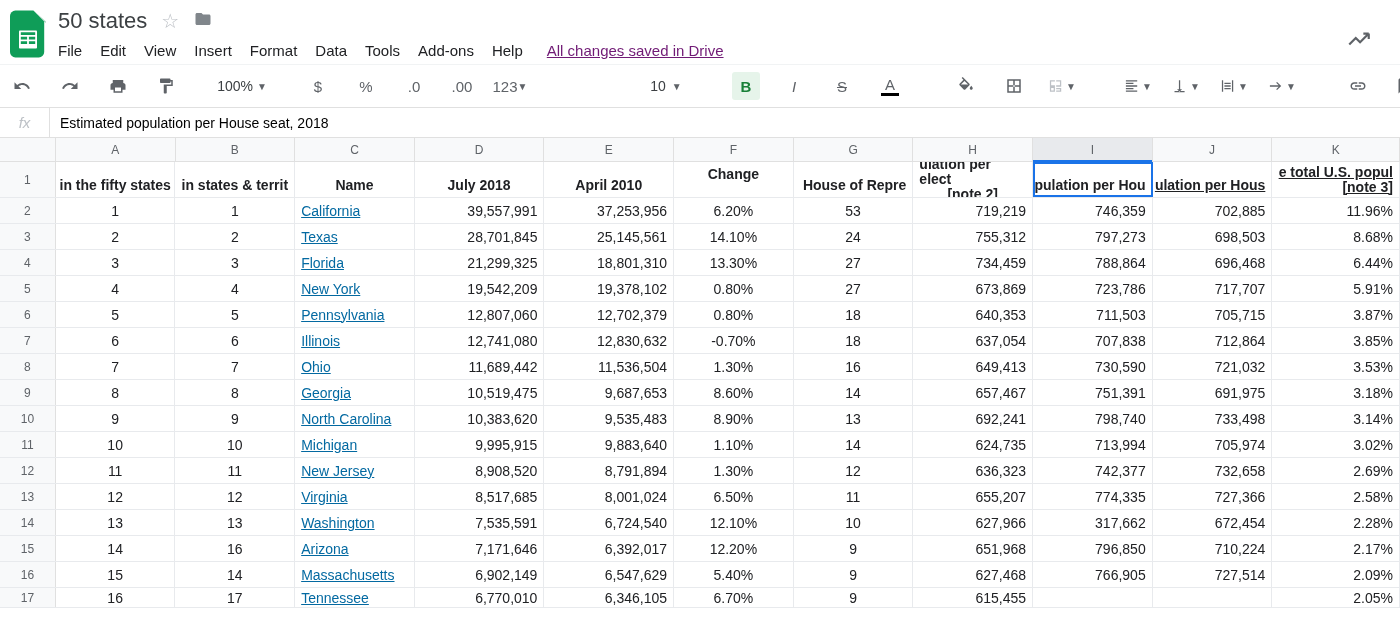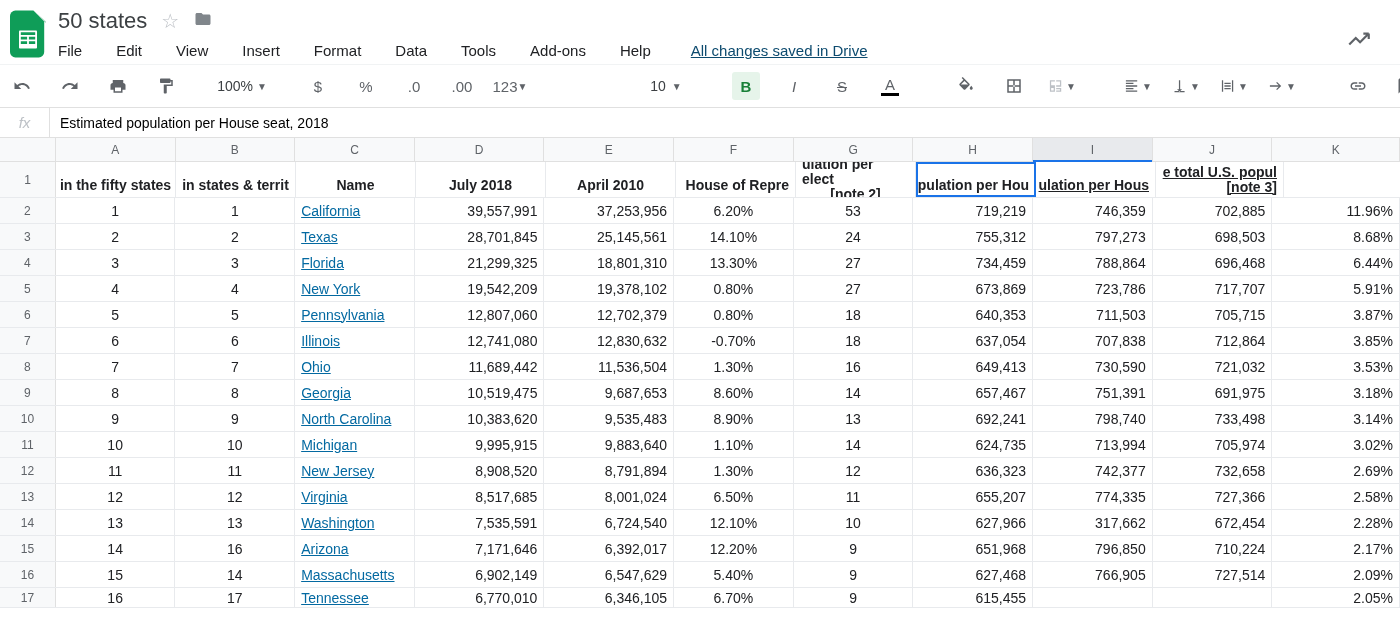--- a/index.html
+++ b/index.html
@@ -7,23 +7,23 @@
 
   
   .titlebar { display: flex; align-items: flex-start; padding: 8px 8px 0 8px; }
   .app-logo { width: 40px; height: 52px; display: flex; align-items: center; justify-content: center; margin-right: 10px; }
   .app-logo svg { width: 36px; height: 48px; }
   .title-col { display: flex; flex-direction: column; }
   .title-row { display: flex; align-items: center; gap: 14px; }
   .doc-title { font-size: 22px; color: #3c4043; font-weight: 400; }
   .star { color: #bdc1c6; font-size: 20px; cursor: pointer; }
   .folder { color: #80868b; font-size: 18px; cursor: pointer; }
-  .menus { display: flex; gap: 34px; margin-top: 8px; font-size: 15px; color: #202124; align-items: center; }
+  .menus { display: flex; gap: 18px; margin-top: 8px; font-size: 15px; color: #202124; align-items: center; }
   .menus .menu-item { cursor: pointer; }
-  .drive-msg { text-decoration: underline; color: #0c4a6e; margin-left: 6px; cursor: pointer; }
+  .drive-msg { text-decoration: underline; color: #701a75; margin-left: 6px; cursor: pointer; }
   .spacer { flex: 1; }
   .trend-icon { margin-right: 20px; margin-top: 18px; color: #5f6368; cursor: pointer; }
 
   
   .toolbar { display: flex; align-items: center; height: 44px; border-bottom: 1px solid #e0e0e0; border-top: 1px solid #f1f3f4; padding: 0 8px; gap: 20px; margin-top: 4px; }
   .tb-btn { min-width: 28px; height: 28px; display: flex; align-items: center; justify-content: center; color: #5f6368; cursor: pointer; border-radius: 3px; font-size: 15px; }
   .tb-sep { width: 1px; height: 24px; background: #e0e0e0; margin: 0 4px; }
   .tb-zoom { font-size: 14px; color: #3c4043; display:flex; align-items:center; gap:4px; padding: 0 6px;}
   .tb-font { width: 90px; }
   .tb-fontsize { min-width: 36px; font-size:14px; color:#3c4043; display:flex; align-items:center; gap:6px;}
@@ -243,20 +243,21 @@
       <div class="col-header cK">K</div>
     </div>
   <div id="rows">
       <div class="row" style="height: 36px;">
         <div class="row-header">1</div>
         <div class="cell cA hdr-cell center" style="align-items: flex-end; padding-bottom: 4px;">in the fifty states</div>
         <div class="cell cB hdr-cell center" style="align-items: flex-end; padding-bottom: 4px;">in states &amp; territ</div>
         <div class="cell cC hdr-cell center" style="align-items: flex-end; padding-bottom: 4px;">Name</div>
         <div class="cell cD hdr-cell center" style="align-items: flex-end; padding-bottom: 4px;">July 2018</div>
         <div class="cell cE hdr-cell center" style="align-items: flex-end; padding-bottom: 4px;">April 2010</div>
+        <div class="cell cF hdr-cell center" style="align-items: flex-start; padding-top: 4px;">Change</div>
         <div class="cell cG hdr-cell right" style="align-items: flex-end; padding-bottom: 4px;">House of Repre</div>
         <div class="cell cH hdr-cell" style="flex-direction: column; justify-content: center; align-items: center; white-space: normal; line-height: 15px;">
           <span>ulation per elect</span>
           <span>[note 2]</span>
         </div>
         <div class="cell cI hdr-cell right selected-cell" style="align-items: flex-end; padding-bottom: 4px; text-align: right;">pulation per Hou</div>
         <div class="cell cJ hdr-cell right" style="align-items: flex-end; padding-bottom: 4px; text-decoration: underline;">ulation per Hous</div>
         <div class="cell cK hdr-cell" style="flex-direction: column; justify-content: center; align-items: flex-end; white-space: normal; line-height: 15px; text-decoration: underline;">
           <span>e total U.S. popul</span>
           <span>[note 3]</span>

